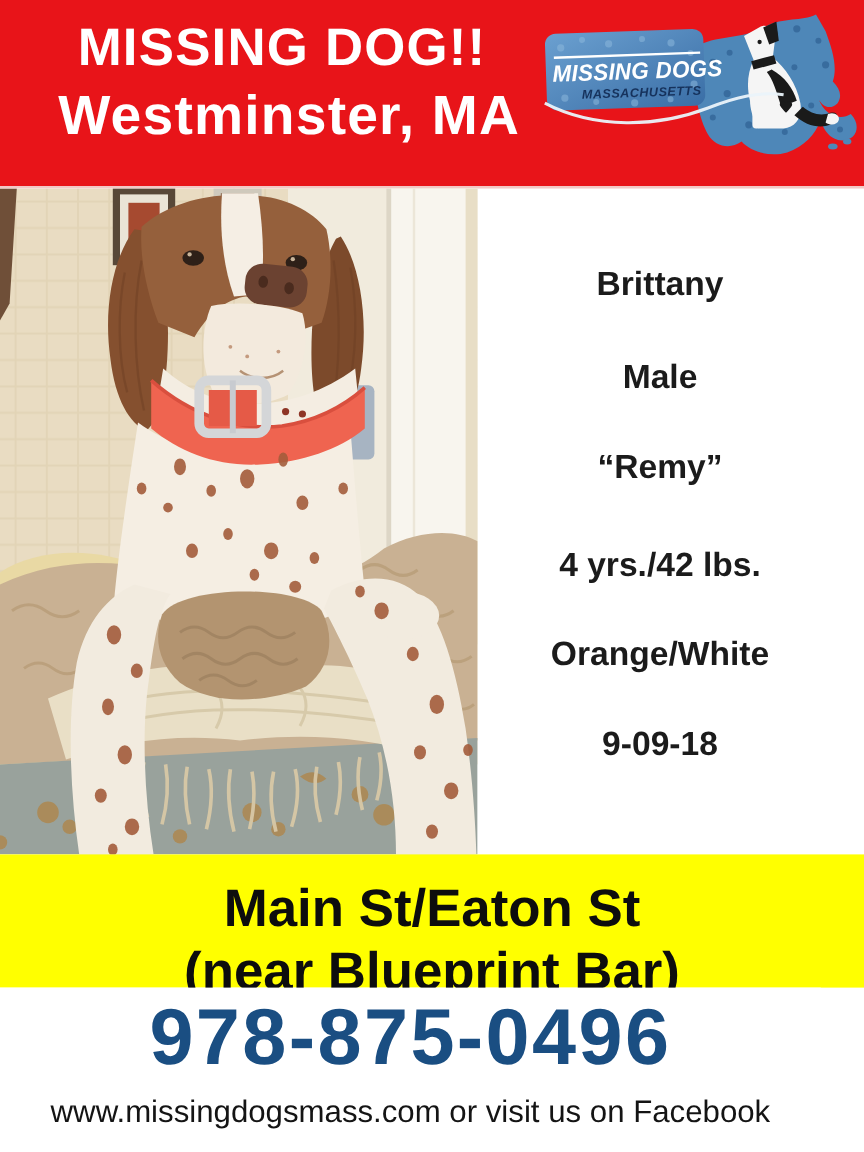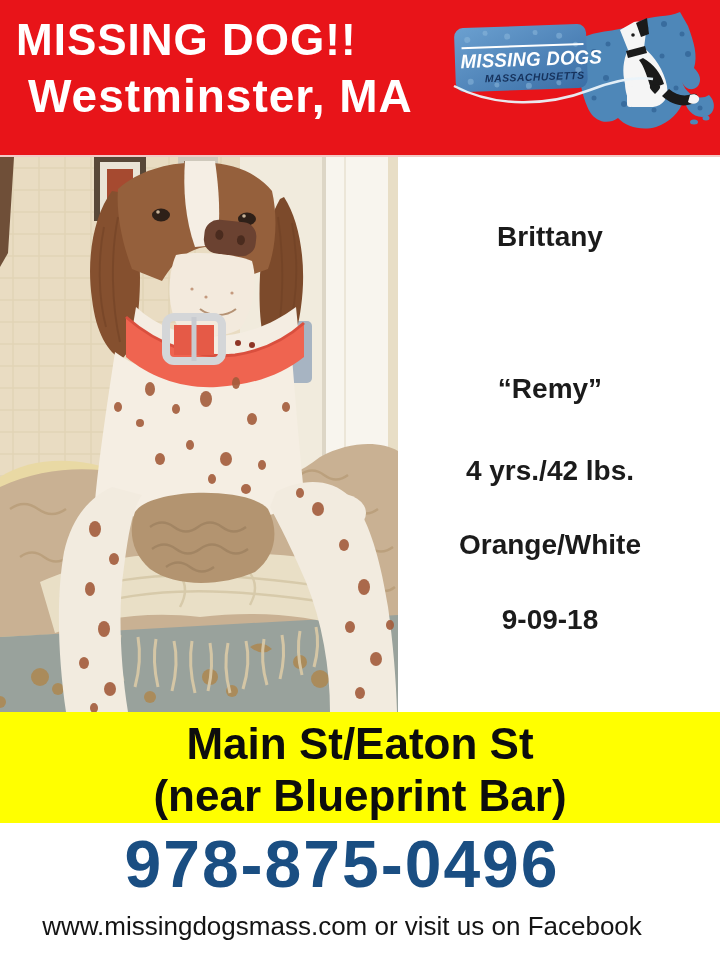--- a/index.html
+++ b/index.html
@@ -5,39 +5,39 @@
   html,body{margin:0;padding:0;background:#ffffff;}
   .poster{
     position:relative;width:720px;height:960px;overflow:hidden;
     font-family:"Liberation Sans",sans-serif;background:#ffffff;
   }
   
   .hdr{
     position:absolute;left:0;top:0;width:720px;height:155px;
     background:#e81419;border-bottom:2px solid #f2c9c6;
   }
-  .hdr-text{position:absolute;left:16px;top:14px;width:470px;text-align:left;color:#ffffff;}
+  .hdr-text{position:absolute;left:0;top:14px;width:470px;text-align:center;color:#ffffff;}
   .t1{font-size:44px;font-weight:bold;letter-spacing:1px;line-height:52px;white-space:nowrap;}
   .t2{font-size:46px;font-weight:bold;letter-spacing:1px;line-height:60px;white-space:nowrap;padding-left:12px;}
   .logo{position:absolute;right:0;top:0;width:272px;height:148px;}
   
   .main{position:absolute;left:0;top:157px;width:720px;height:555px;background:#ffffff;}
   .photo{position:absolute;left:0;top:0;width:398px;height:555px;}
   .col{position:absolute;left:398px;top:0;width:322px;height:555px;}
   .d-line{
     position:absolute;left:0;width:304px;text-align:center;
     font-size:28px;font-weight:bold;color:#1b1b1b;line-height:34px;white-space:nowrap;
   }
   
   .loc{
     position:absolute;left:0;top:712px;width:720px;height:111px;background:#ffff00;
     text-align:center;color:#0d0d0d;
   }
   .l1,.l2{font-size:44px;font-weight:bold;line-height:52px;white-space:nowrap;}
-  .l1{padding-top:6px;}
+  .l1{padding-top:20px;}
   
   .foot{position:absolute;left:0;top:823px;width:684px;height:137px;background:#ffffff;text-align:center;}
   .phone{
     margin-top:2px;font-size:66px;font-weight:bold;letter-spacing:2px;
     color:#1a4e82;line-height:78px;white-space:nowrap;
   }
   .web{margin-top:8px;font-size:26px;font-weight:normal;color:#141414;white-space:nowrap;}
 </style>
 </head>
 <body>
@@ -297,20 +297,21 @@
           <ellipse cx="376" cy="502" rx="6" ry="7"></ellipse>
             <ellipse cx="360" cy="536" rx="5" ry="6"></ellipse>
           <ellipse cx="390" cy="468" rx="4" ry="5"></ellipse>
             <ellipse cx="300" cy="336" rx="4" ry="5"></ellipse>
         </g>
       </g>
     </svg>
 
     <div class="col">
       <div class="d-line" style="top:63px">Brittany</div>
+      <div class="d-line" style="top:140px">Male</div>
       <div class="d-line" style="top:215px">“Remy”</div>
       <div class="d-line" style="top:297px">4 yrs./42 lbs.</div>
       <div class="d-line" style="top:371px">Orange/White</div>
       <div class="d-line" style="top:446px">9-09-18</div>
     </div>
   </div>
 
   <div class="loc">
     <div class="l1">Main St/Eaton St</div>
     <div class="l2">(near Blueprint Bar)</div>

